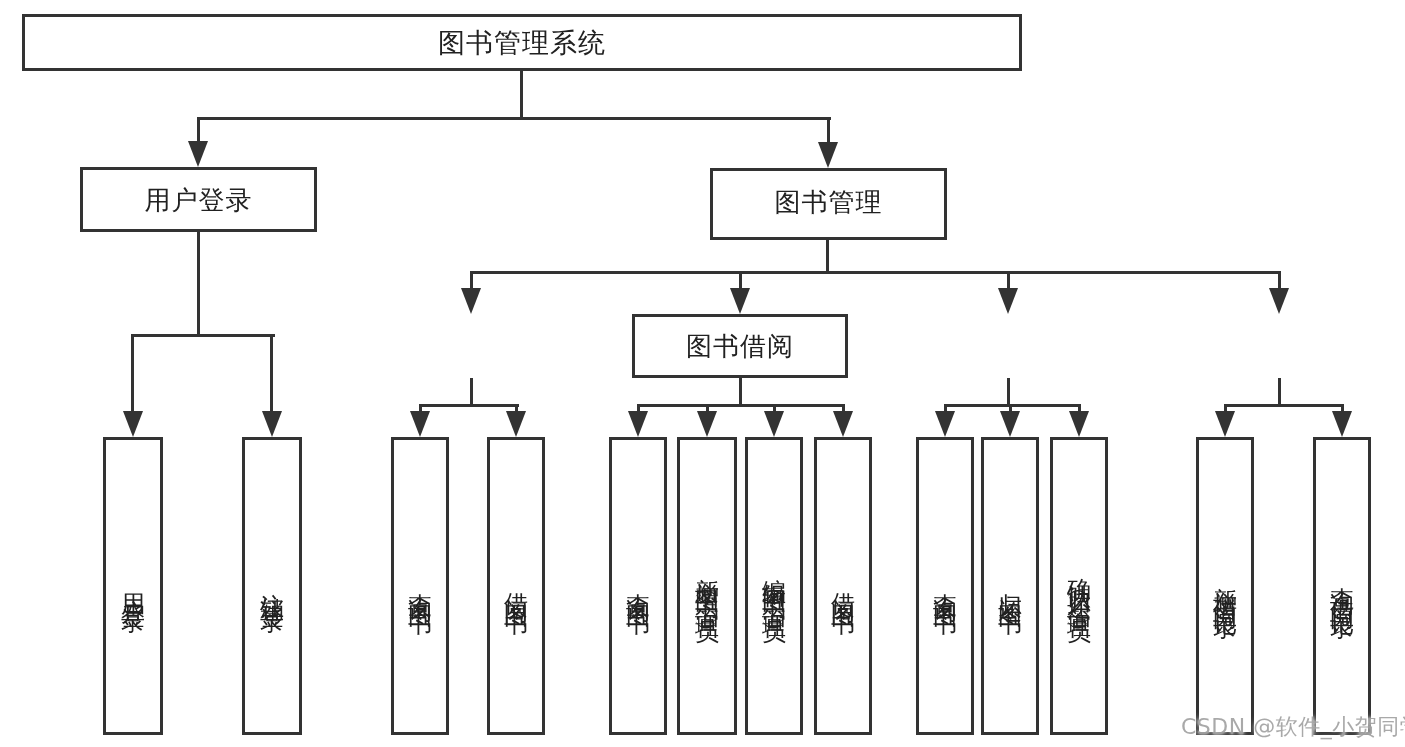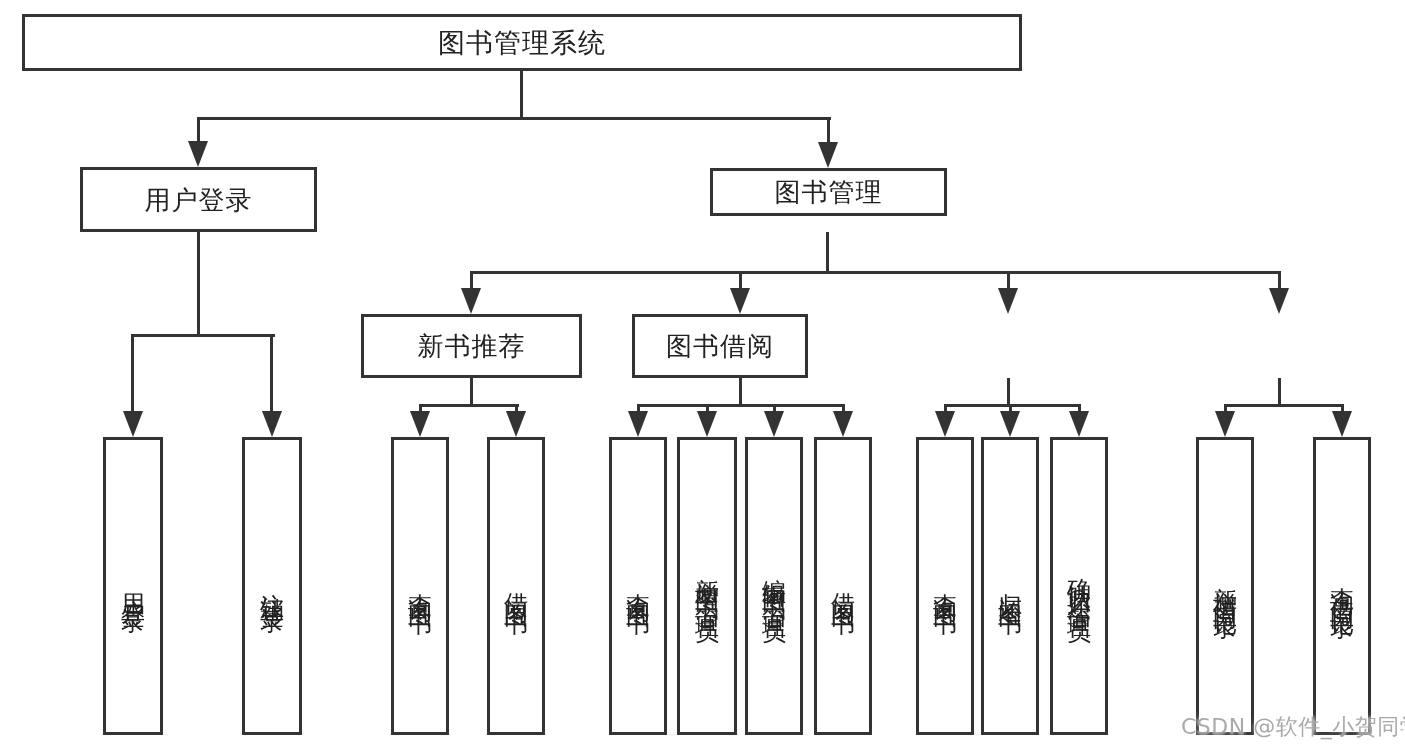--- a/index.html
+++ b/index.html
@@ -39,25 +39,24 @@
 </style>
 </head>
 <body>
 
 <div class="canvas">
 
   <div class="node lv1" style="left:22px;top:14px;width:1000px;height:57px;">图书管理系统</div>
 
   <div class="node lv2" style="left:80px;top:167px;width:237px;height:65px;">用户登录</div>
 
-  <div class="node lv2" style="left:710px;top:168px;width:237px;height:48px;">图书管理</div>
+  <div class="node lv2" style="left:710px;top:168px;width:237px;height:72px;font-family:Liberation Mono, monospace;">图书管理</div>
 
-  <div class="node lv3" style="left:361px;top:314px;width:221px;height:64px;">新书推荐</div>
 
-  <div class="node lv3" style="left:632px;top:314px;width:176px;height:64px;">图书借阅</div>
+  <div class="node lv3" style="left:632px;top:314px;width:216px;height:64px;">图书借阅</div>
 
 
 
   <div class="vnode" style="left:103px;top:437px;width:60px;height:298px;">用户登录</div>
   <div class="vnode" style="left:242px;top:437px;width:60px;height:298px;">注销登录</div>
 
   <div class="vnode" style="left:391px;top:437px;width:58px;height:298px;">查询图书</div>
   <div class="vnode" style="left:487px;top:437px;width:58px;height:298px;">借阅图书</div>
 
   <div class="vnode" style="left:609px;top:437px;width:58px;height:298px;">查询图书</div>

